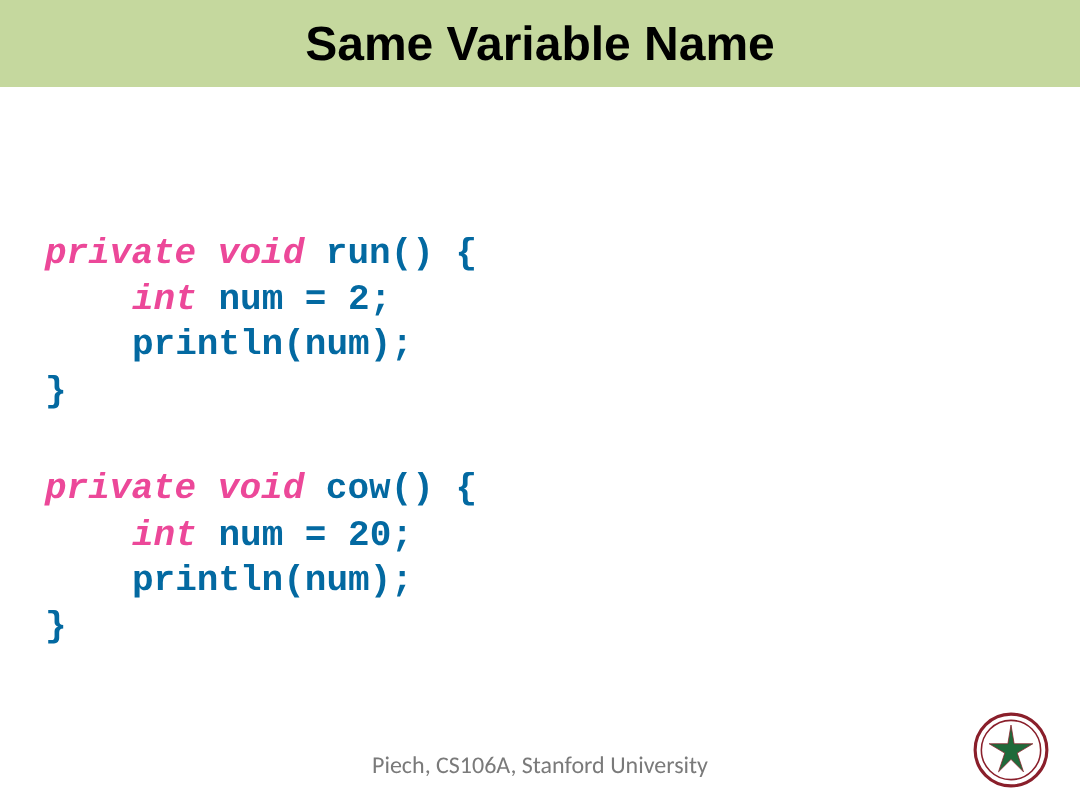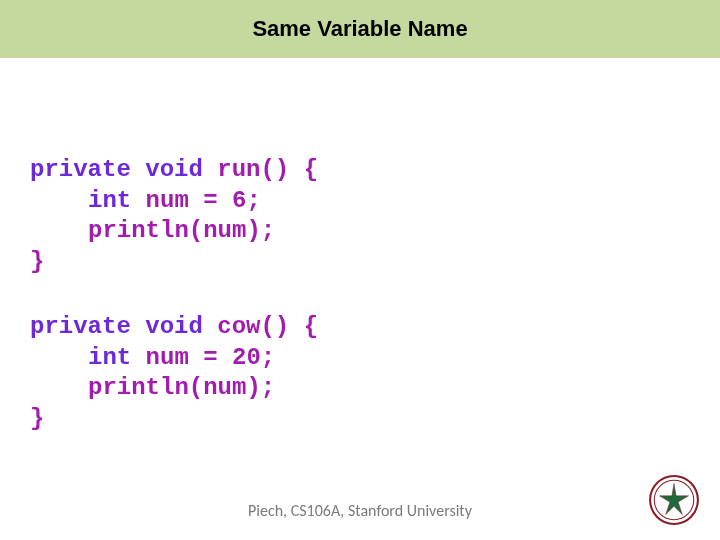--- a/index.html
+++ b/index.html
@@ -11,36 +11,36 @@
     width: 720px;
     height: 58px;
     background: #c5d89e;
     display: flex;
     align-items: center;
     justify-content: center;
   }
   .title-bar h1 {
     font-family: Arial, Helvetica, sans-serif;
     font-weight: 700;
-    font-size: 22px;
+    font-size: 32px;
     color: #000;
     letter-spacing: 0;
   }
   .code-area {
     position: absolute;
     top: 155px;
     left: 30px;
     font-family: "Courier New", Courier, monospace;
     font-size: 24px;
     line-height: 1.28;
     font-weight: bold;
   }
   .code-block { margin-bottom: 34px; }
-  .kw { color: #6d28d9; }
-  .pln { color: #a21caf; }
+  .kw { color: #ec4899; font-style: italic; }
+  .pln { color: #0369a1; }
   .indent { display: inline-block; width: 58px; }
   .footer {
     position: absolute;
     bottom: 20px;
     left: 0;
     width: 720px;
     text-align: center;
     font-family: Calibri, Arial, sans-serif;
     font-size: 16px;
     color: #7a7a7a;
@@ -58,21 +58,21 @@
 <body>
 <div class="slide">
 
 <div class="title-bar">
   <h1>Same Variable Name</h1>
 </div>
 
 <div class="code-area">
   <div class="code-block">
     <div><span class="kw">private</span><span class="pln"> </span><span class="kw">void</span><span class="pln"> run() {</span></div>
-    <div><span class="indent"></span><span class="kw">int</span><span class="pln"> num = 6;</span></div>
+    <div><span class="indent"></span><span class="kw">int</span><span class="pln"> num = 2;</span></div>
     <div class="pln"><span class="indent"></span><span>println(num);</span></div>
     <div class="pln">}</div>
   </div>
   <div class="code-block">
     <div><span class="kw">private</span><span class="pln"> </span><span class="kw">void</span><span class="pln"> cow() {</span></div>
     <div><span class="indent"></span><span class="kw">int</span><span class="pln"> num = 20;</span></div>
     <div class="pln"><span class="indent"></span><span>println(num);</span></div>
     <div class="pln">}</div>
   </div>
 </div>

